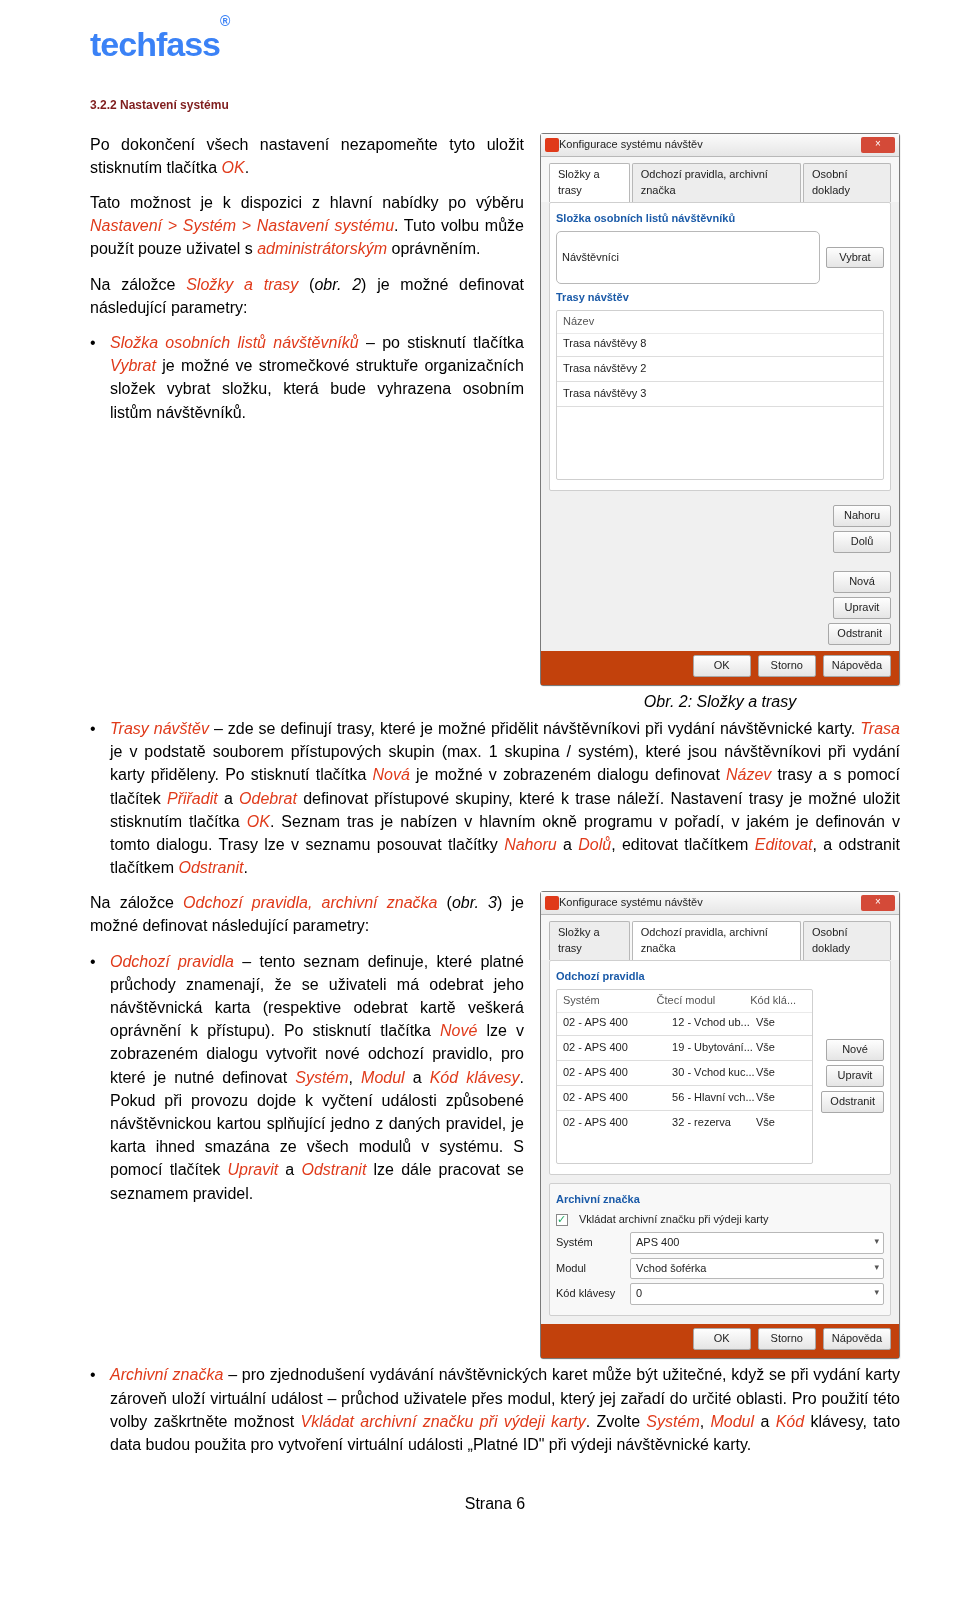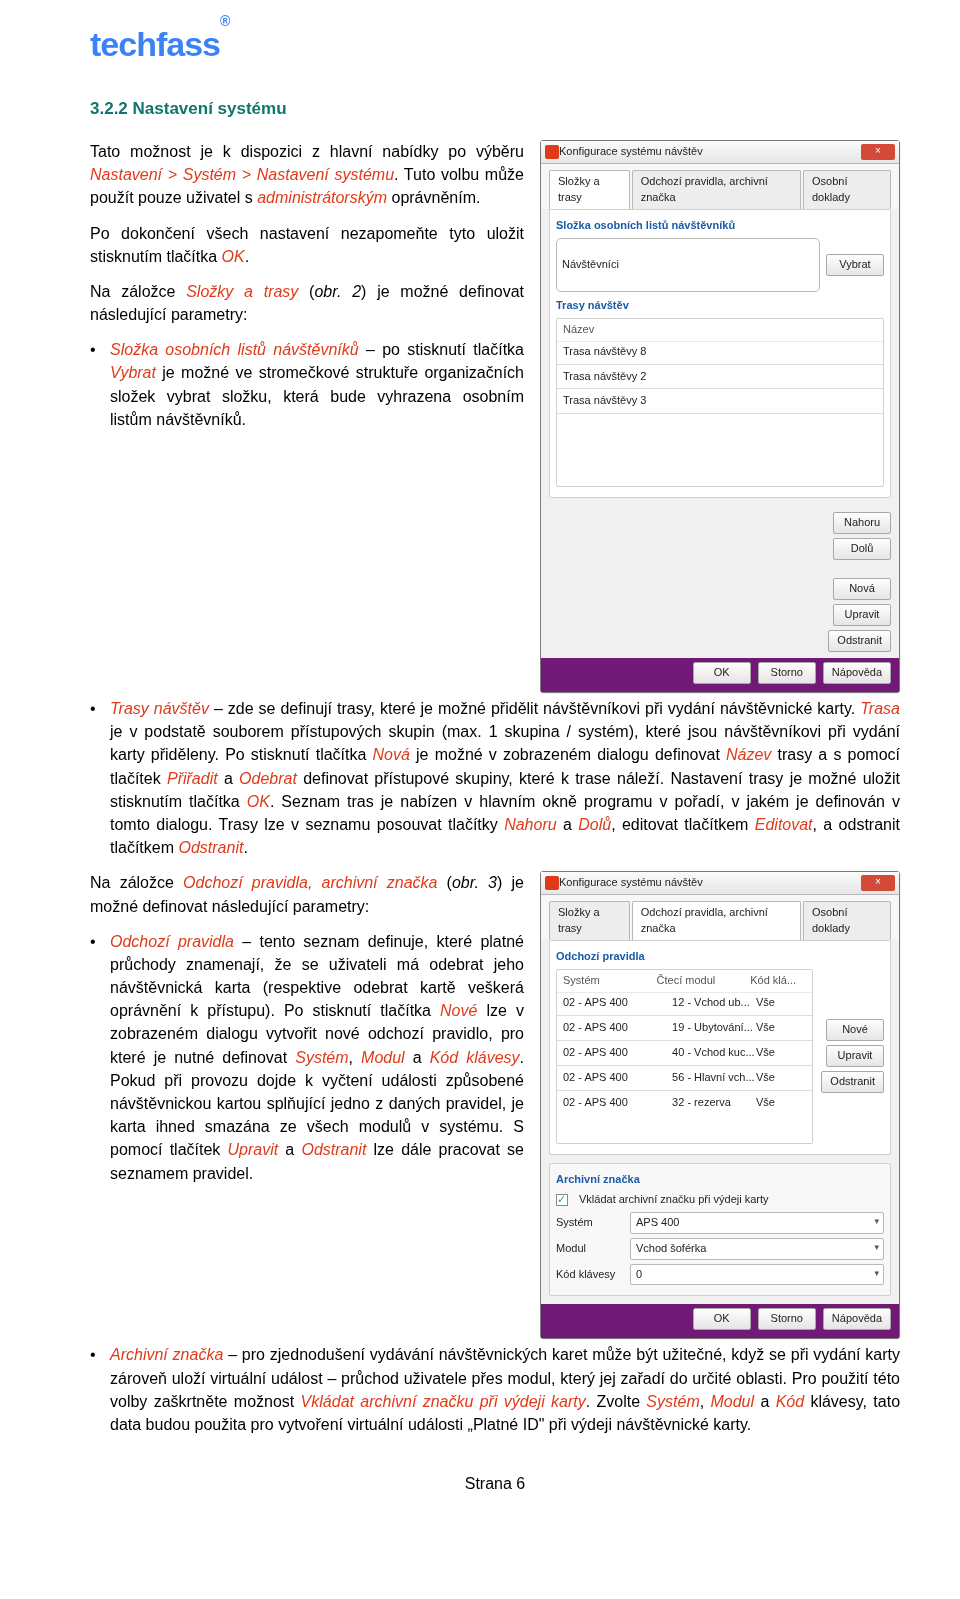--- a/index.html
+++ b/index.html
@@ -17,23 +17,23 @@
     color: #3b82f6;
     font-weight: 900;
     font-size: 34px;
     letter-spacing: -1px;
     font-family: 'Arial Black', Arial, sans-serif;
     position: relative;
     margin-bottom: 28px;
   }
   .logo sup { font-size: 14px; top: -18px; position: relative; }
   .heading-red {
-    color: #0f766e;
+    color: #7f1d1d;
     font-weight: bold;
-    font-size: 17px;
+    font-size: 12px;
     margin-bottom: 18px;
   }
   .row { display: flex; gap: 16px; margin-bottom: 14px; }
   .textcol { flex: 1; text-align: justify; }
   .figcol { width: 360px; flex: 0 0 360px; }
   p { margin-bottom: 12px; }
   ul.bul { list-style: none; padding-left: 0; margin-bottom: 12px; }
   ul.bul > li { position: relative; padding-left: 20px; margin-bottom: 4px; text-align: justify; }
   ul.bul > li::before { content: "•"; position: absolute; left: 0; }
   .red-it { color: #e03a1a; font-style: italic; }
@@ -51,21 +51,21 @@
   .tab.active { background: #fff; }
   .panel { margin: 0 8px 8px 8px; background: #fff; border: 1px solid #cfcfcf; border-radius: 2px; padding: 6px;}
   .panel2 { margin: 0 8px 8px 8px; background: #f8f8f8; border: 1px solid #cfcfcf; border-radius: 2px; padding: 6px;}
   .sect { color: #1a5aa8; font-weight: bold; margin: 2px 0 4px 0; }
   .fldrow { display:flex; align-items:center; gap:6px; margin: 4px 0;}
   .fldlbl { width: 68px;}
   .inp { flex:1; background: #fff; border: 1px solid #b8b8b8; padding: 18px 5px; border-radius:5px;}
   .inpsel { flex:1; background: #fff; border: 1px solid #b8b8b8; padding: 2px 5px; border-radius:2px; position:relative;}
   .inpsel::after { content:"▾"; position:absolute; right:4px; top:2px; color:#555; font-size:9px;}
   .wbtn { display:inline-block; min-width:58px; text-align:center; padding:2px 8px; background: linear-gradient(#fefefe,#e5e5e5); border:1px solid #a8a8a8; border-radius:2px;}
-  .btnrow { text-align:right; padding: 4px 8px 8px 0; background:#701a75;}
+  .btnrow { text-align:right; padding: 4px 8px 8px 0; background:#c2410c;}
   .btnrow .wbtn { margin-left: 4px;}
   .sidebtns { display:flex; flex-direction:column; align-items:flex-end; gap:4px; padding: 6px 8px 6px 0;}
   .listbox { border:1px solid #cfcfcf; background:#fff; border-radius:2px; margin-bottom:4px;}
   .listhdr { display:flex; padding:3px 6px; color:#555; border-bottom:1px solid #eaeaea;}
   .listrow { display:flex; padding:2px 6px; }
   .listrow > div, .listhdr > div { flex:1; }
   .listrow > div:first-child { flex: 1.3; }
   .hr { height:1px; background:#ddd; margin:2px 0;}
   .chk { width:12px; height:12px; border:1px solid #888; background:#fff; display:inline-block; vertical-align:middle; margin-right:5px; position:relative;}
   .chk.on::after { content:"✓"; position:absolute; left:0; top:-3px; font-size:11px; color:#2a6; }
@@ -75,24 +75,24 @@
 </head>
 <body>
 
 <div class="logo"><span>techfass</span><sup>®</sup></div>
 
 <div class="heading-red">3.2.2  Nastavení systému</div>
 
 <div class="row">
   <div class="textcol">
     <p>
+      <span>Po dokončení všech nastavení nezapomeňte tyto uložit stisknutím tlačítka </span><span class="red-it">OK</span><span>.</span>
+    </p>
+    <p>
       <span>Tato možnost je k dispozici z hlavní nabídky po výběru </span><span class="red-it">Nastavení &gt; Systém &gt; Nastavení systému</span><span>. Tuto volbu může použít pouze uživatel s </span><span class="red-it">administrátorským</span><span> oprávněním.</span>
-    </p>
-    <p>
-      <span>Po dokončení všech nastavení nezapomeňte tyto uložit stisknutím tlačítka </span><span class="red-it">OK</span><span>.</span>
     </p>
     <p>
       <span>Na záložce </span><span class="red-it">Složky a trasy</span><span> (</span><i>obr. 2</i><span>) je možné definovat následující parametry:</span>
     </p>
     <ul class="bul">
       <li>
         <span class="red-it">Složka osobních listů návštěvníků</span><span> – po stisknutí tlačítka </span><span class="red-it">Vybrat</span><span> je možné ve stromečkové struktuře organizačních složek vybrat složku, která bude vyhrazena osobním listům návštěvníků.</span>
       </li>
     </ul>
   </div>
@@ -146,20 +146,21 @@
         <span class="wbtn">Nová</span>
         <span class="wbtn">Upravit</span>
         <span class="wbtn">Odstranit</span>
       </div>
       <div class="btnrow">
         <span class="wbtn">OK</span>
         <span class="wbtn">Storno</span>
         <span class="wbtn">Nápověda</span>
       </div>
     </div>
+    <div class="captn">Obr. 2: Složky a trasy</div>
   </div>
 </div>
 
 <ul class="bul" style="margin-top:-10px">
   <li>
     <span class="red-it">Trasy návštěv</span><span> – zde se definují trasy, které je možné přidělit návštěvníkovi při vydání návštěvnické karty. </span><span class="red-it">Trasa</span><span> je v podstatě souborem přístupových skupin (max. 1 skupina / systém), které jsou návštěvníkovi při vydání karty přiděleny. Po stisknutí tlačítka </span><span class="red-it">Nová</span><span> je možné v zobrazeném dialogu definovat </span><span class="red-it">Název</span><span> trasy a s pomocí tlačítek </span><span class="red-it">Přiřadit</span><span> a </span><span class="red-it">Odebrat</span><span> definovat přístupové skupiny, které k trase náleží. Nastavení trasy je možné uložit stisknutím tlačítka </span><span class="red-it">OK</span><span>. Seznam tras je nabízen v hlavním okně programu v pořadí, v jakém je definován v tomto dialogu. Trasy lze v seznamu posouvat tlačítky </span><span class="red-it">Nahoru</span><span> a </span><span class="red-it">Dolů</span><span>, editovat tlačítkem </span><span class="red-it">Editovat</span><span>, a odstranit tlačítkem </span><span class="red-it">Odstranit</span><span>.</span>
   </li>
 </ul>
 
 <div class="row" style="margin-top:8px">
@@ -203,21 +204,21 @@
                 </div>
                 <div class="hr"></div>
               <div class="listrow">
                   <div>02 - APS 400</div>
                   <div>19 - Ubytování...</div>
                   <div style="flex:0.6">Vše</div>
                 </div>
                 <div class="hr"></div>
               <div class="listrow">
                   <div>02 - APS 400</div>
-                  <div>40 - Vchod kuc...</div>
+                  <div>30 - Vchod kuc...</div>
                   <div style="flex:0.6">Vše</div>
                 </div>
                 <div class="hr"></div>
               <div class="listrow">
                   <div>02 - APS 400</div>
                   <div>56 - Hlavní vch...</div>
                   <div style="flex:0.6">Vše</div>
                 </div>
                 <div class="hr"></div>
               <div class="listrow">

